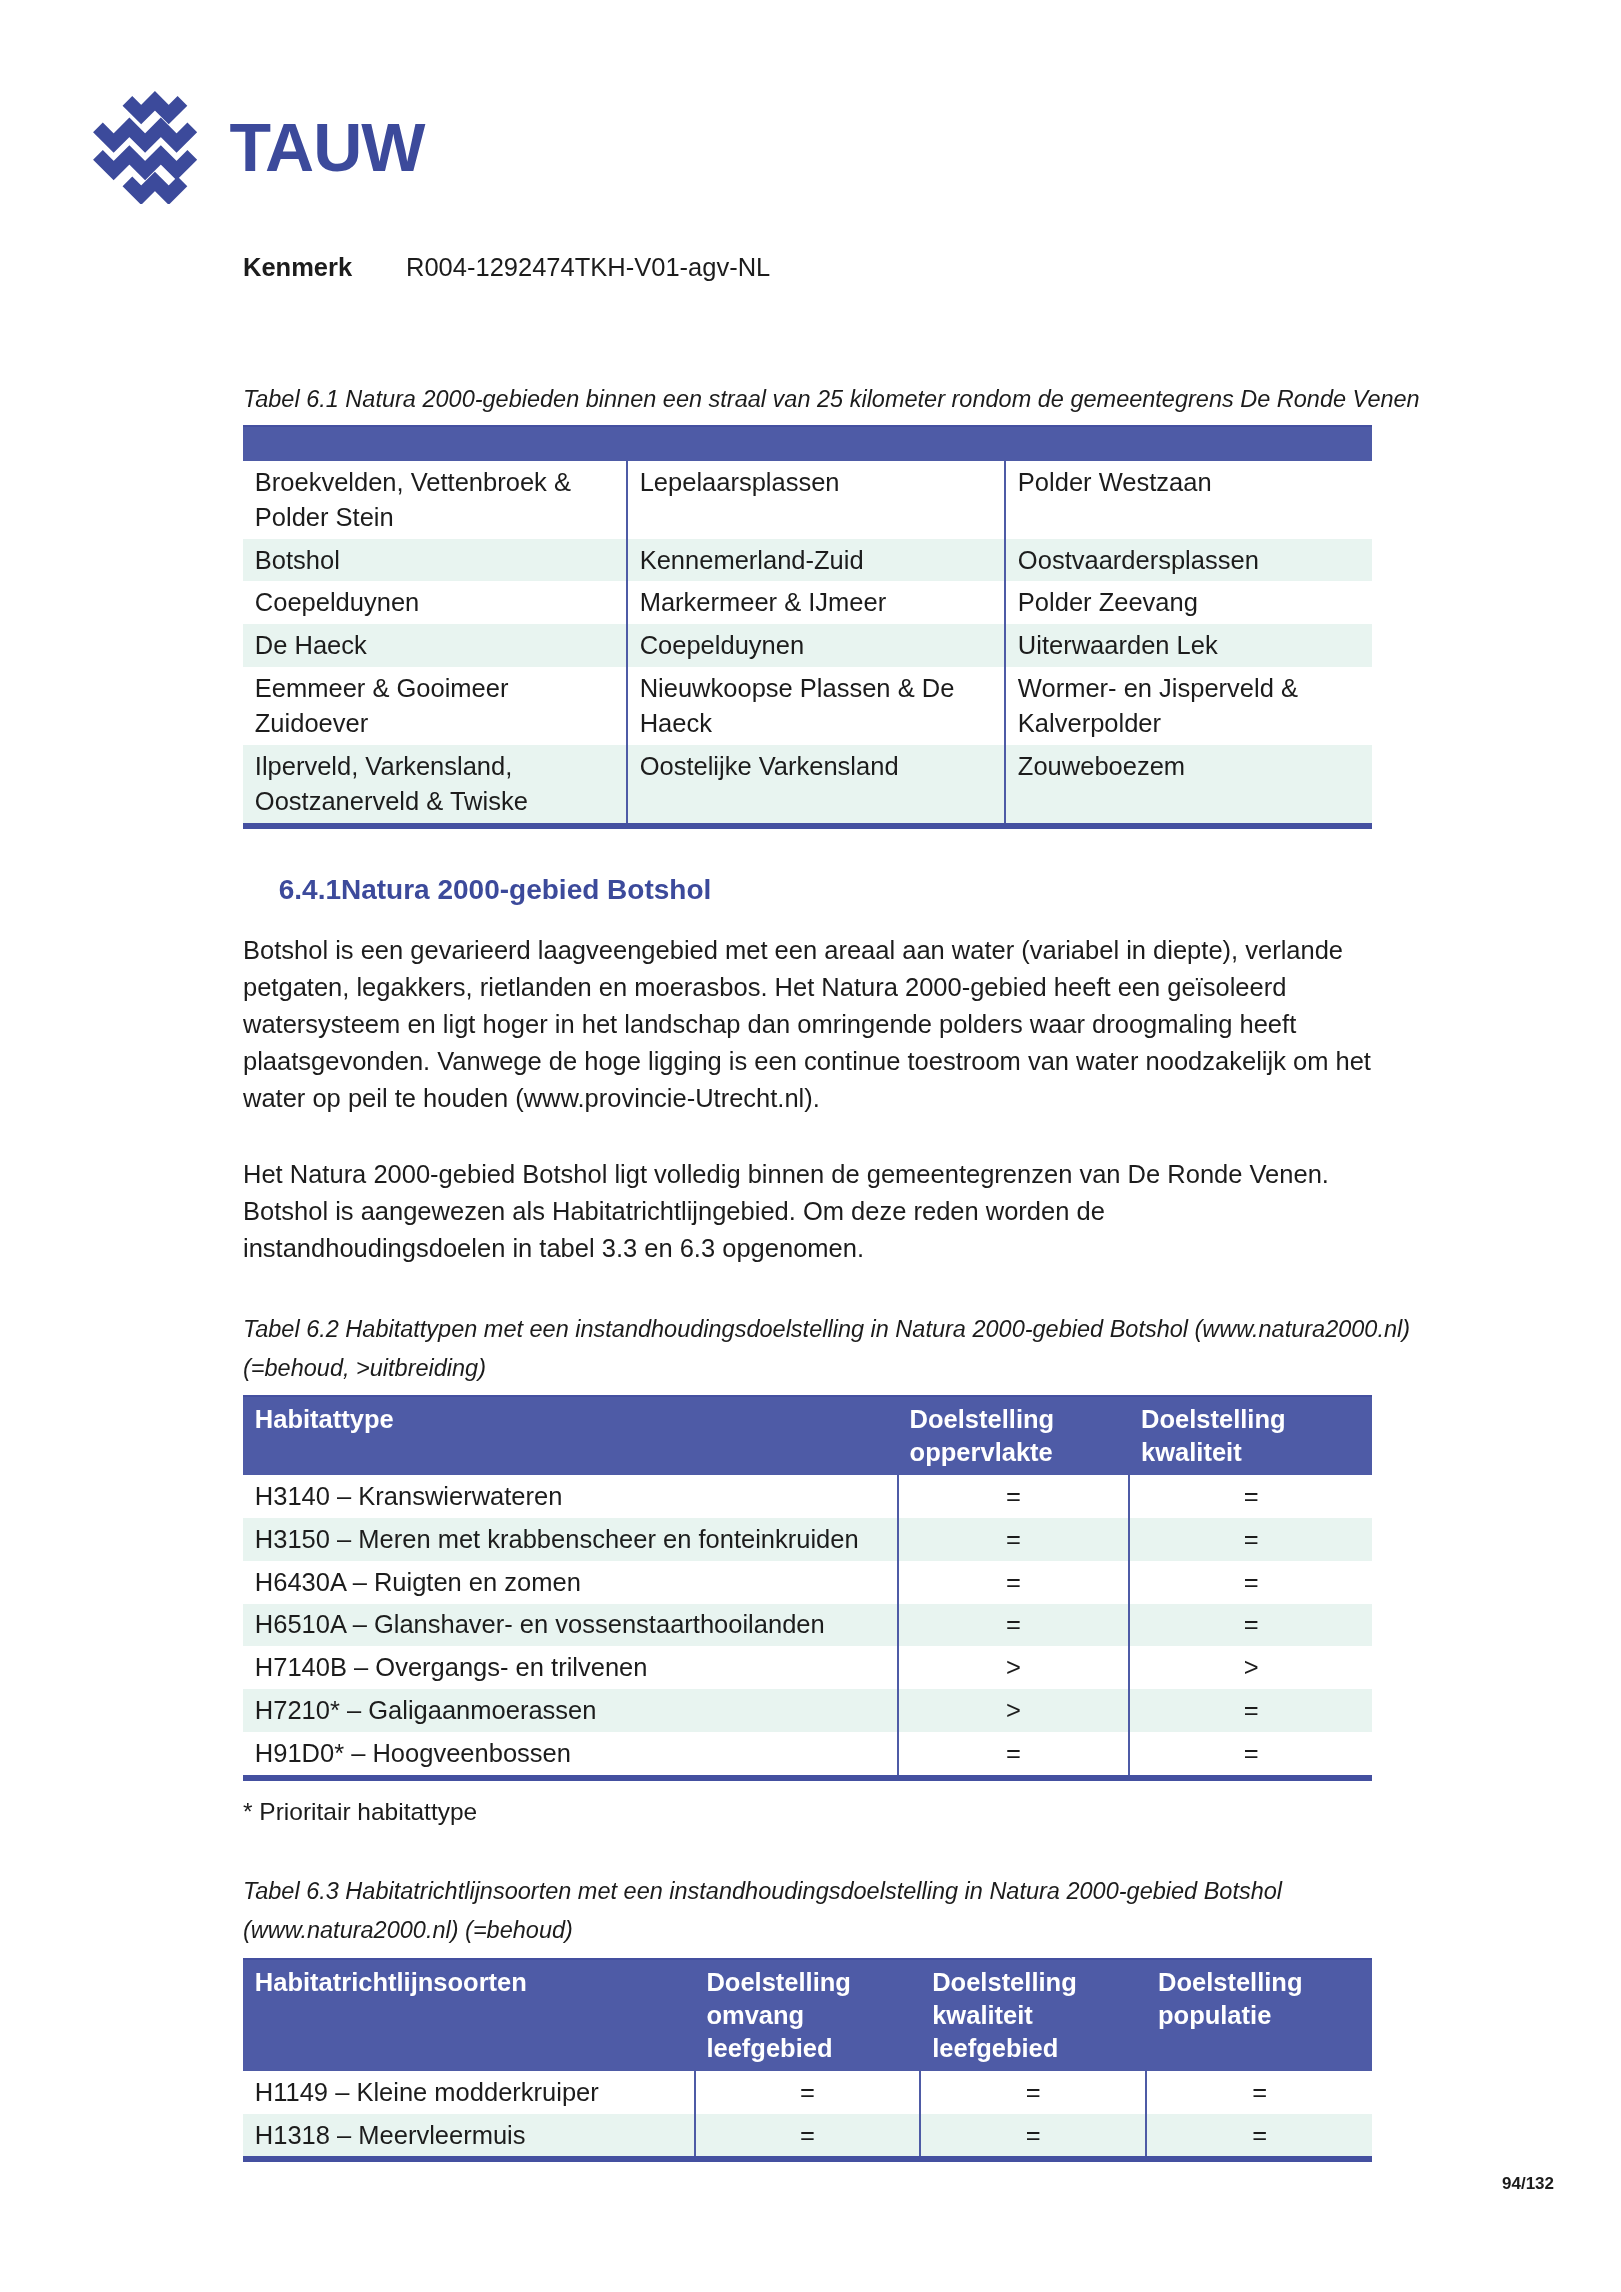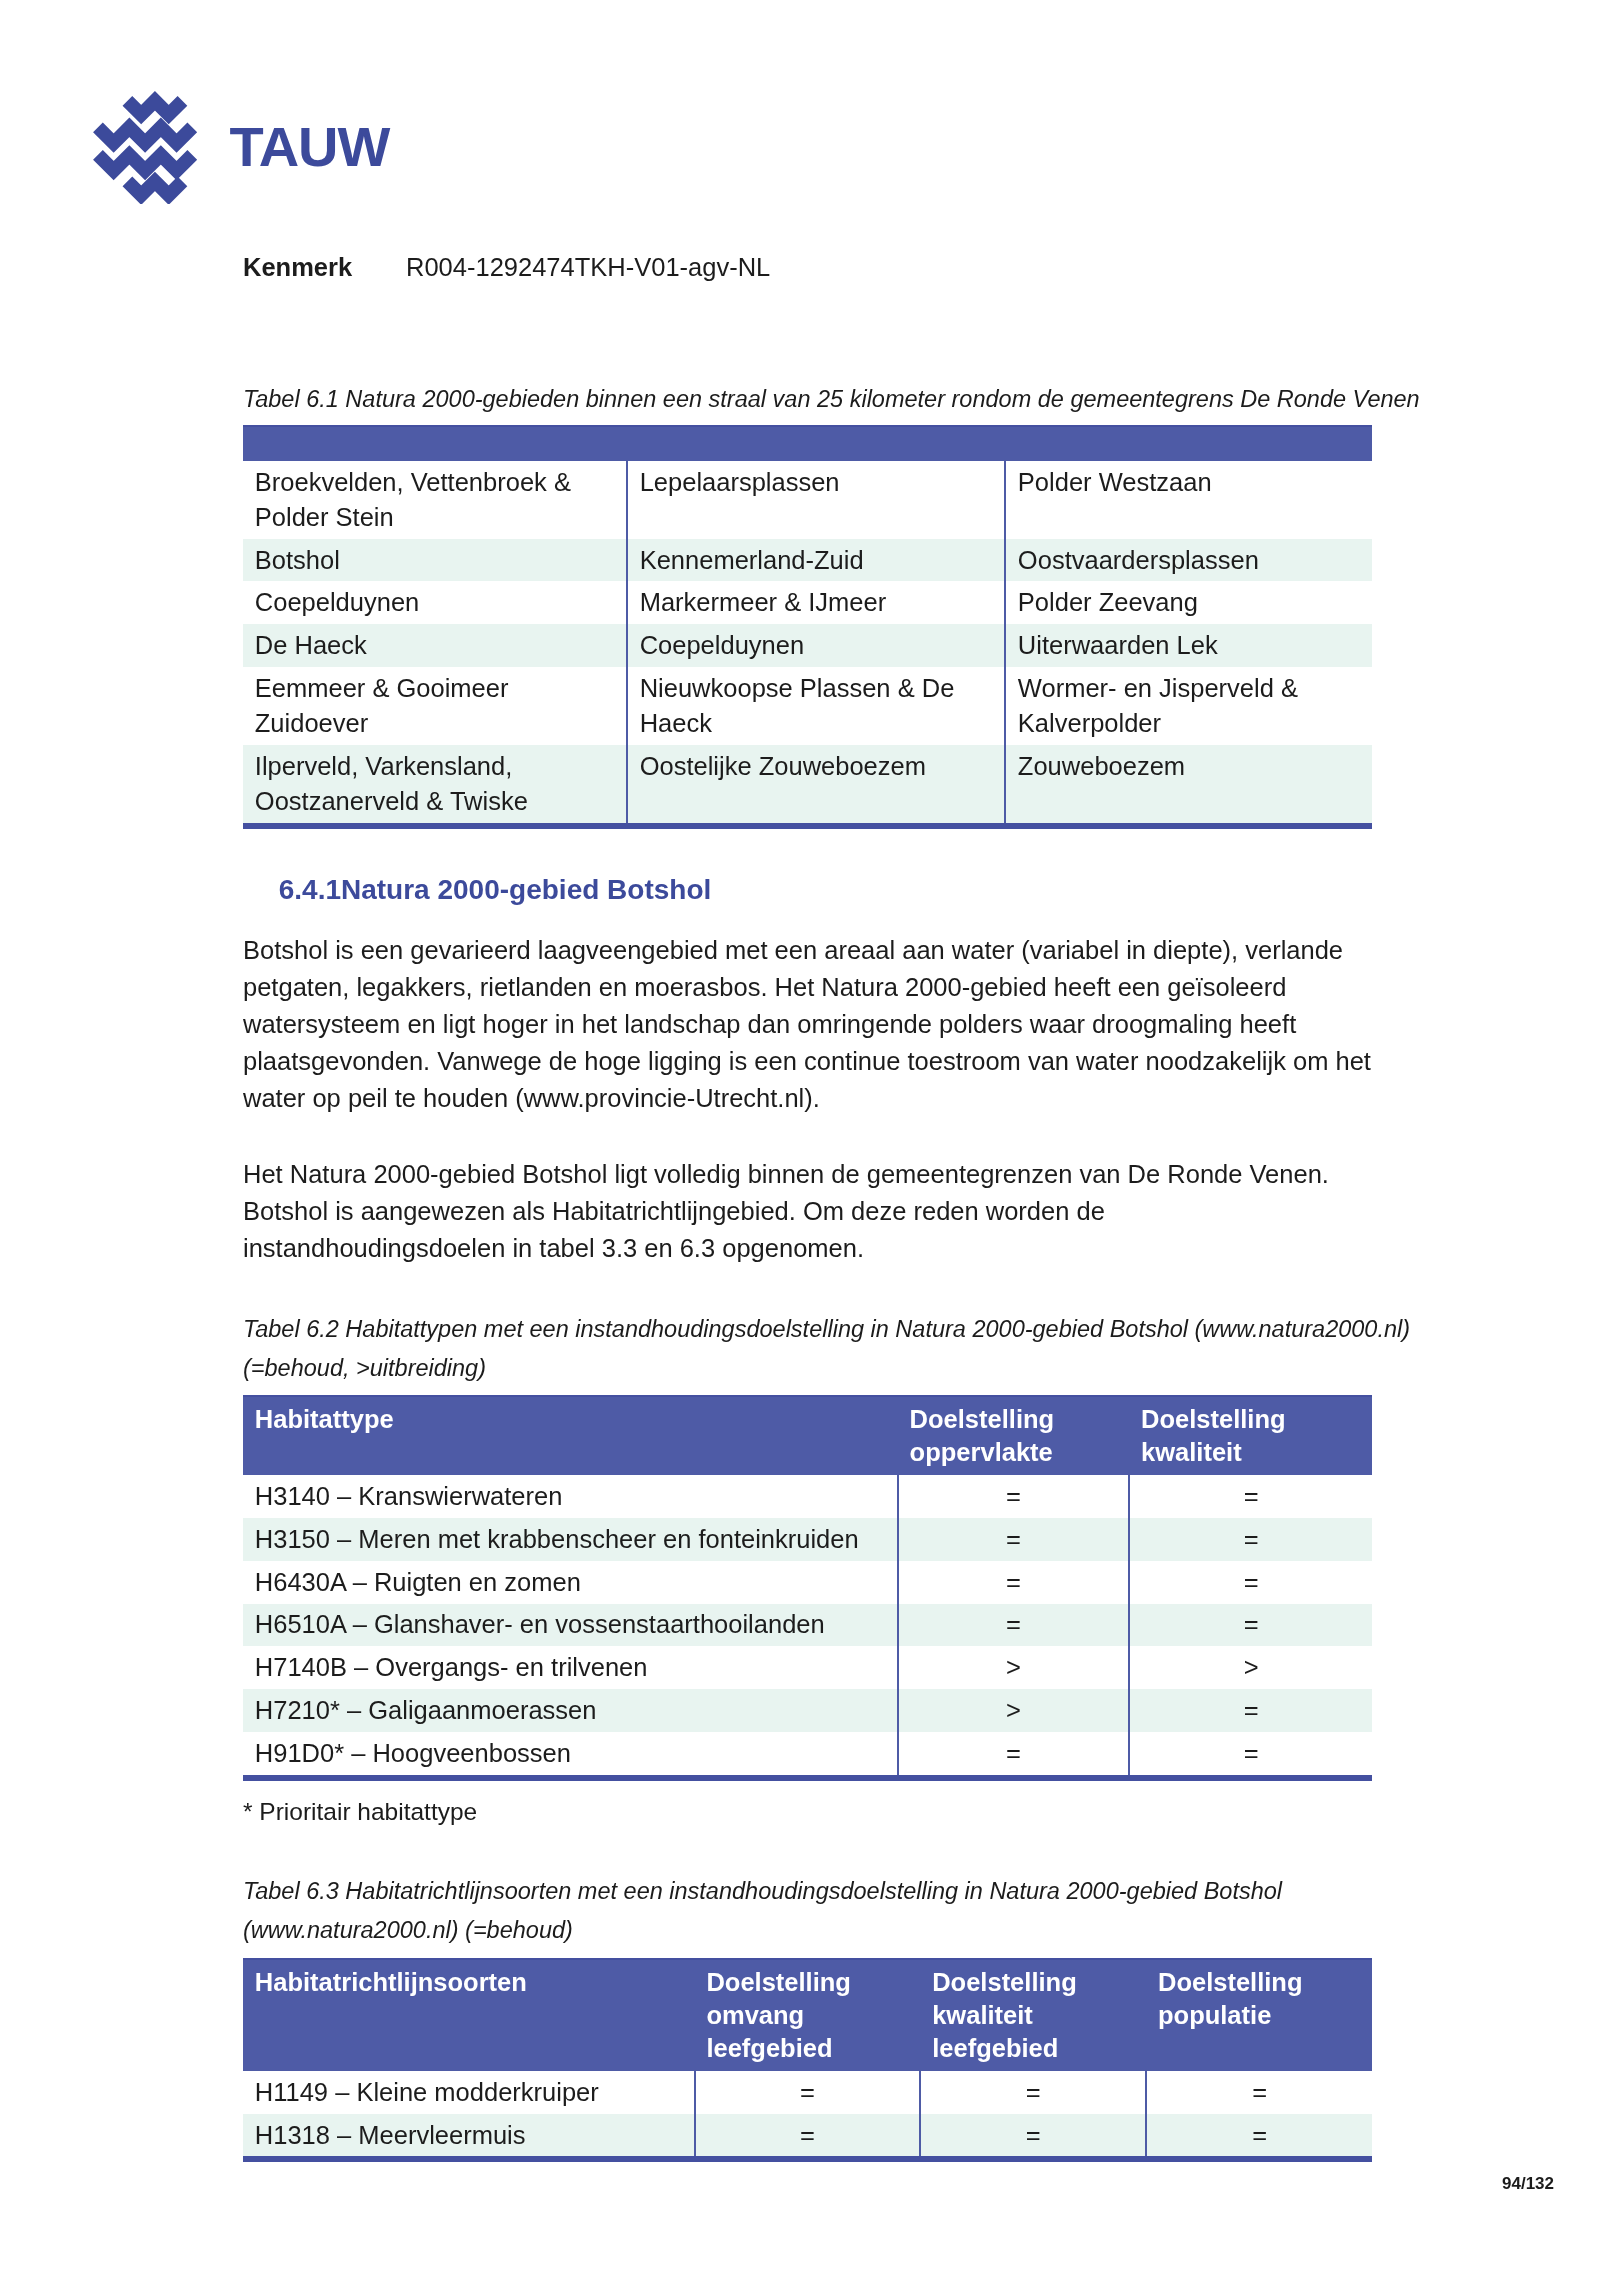--- a/index.html
+++ b/index.html
@@ -4,21 +4,21 @@
 <style>
   * { margin:0; padding:0; box-sizing:border-box; }
   html,body { background:#ffffff; }
   .page {
     position:relative; width:1621px; height:2293px; background:#ffffff;
     font-family:"Liberation Sans", sans-serif; color:#1c1c1c; overflow:hidden;
   }
   
   .logo { display:flex; align-items:center; gap:17.6px; padding:90px 0 0 90px; }
   .logo svg { width:122px; height:114px; }
-  .wordmark { font-size:56px; font-weight:bold; color:var(--brand-blue,#3c4a9b); letter-spacing:-1px; line-height:1; }
+  .wordmark { font-size:68px; font-weight:bold; color:var(--brand-blue,#3c4a9b); letter-spacing:-1px; line-height:1; }
   
   .content { margin-left:243px; width:1129px; }
   .kenmerk { margin-top:49px; font-size:25.5px; line-height:29px; }
   .k-label { font-weight:bold; display:inline-block; width:163px; }
   .caption { font-style:italic; font-size:23.5px; line-height:39px; white-space:pre-line; width:1225px; }
   .cap1 { margin-top:98px; margin-bottom:5.9px; }
   .cap2 { margin-top:43px; margin-bottom:7.8px; }
   .cap3 { margin-top:45px; margin-bottom:7.8px; }
   table {
     border-collapse:collapse; width:1129px; table-layout:fixed;
@@ -98,21 +98,21 @@
             <td>Coepelduynen</td>
             <td>Uiterwaarden Lek</td>
           </tr>
           <tr>
             <td>Eemmeer &amp; Gooimeer Zuidoever</td>
             <td>Nieuwkoopse Plassen &amp; De Haeck</td>
             <td>Wormer- en Jisperveld &amp; Kalverpolder</td>
           </tr>
           <tr>
             <td>Ilperveld, Varkensland, Oostzanerveld &amp; Twiske</td>
-            <td>Oostelijke Zouweboezem</td>
+            <td>Oostelijke Varkensland</td>
             <td>Zouweboezem</td>
           </tr>
         </tbody>
     </table>
 
     <h2><span class="sec-num">6.4.1</span><span>Natura 2000-gebied Botshol</span></h2>
 
     <p class="body-text p1">Botshol is een gevarieerd laagveengebied met een areaal aan water (variabel in diepte), verlande petgaten, legakkers, rietlanden en moerasbos. Het Natura 2000-gebied heeft een geïsoleerd watersysteem en ligt hoger in het landschap dan omringende polders waar droogmaling heeft plaatsgevonden. Vanwege de hoge ligging is een continue toestroom van water noodzakelijk om het water op peil te houden (www.provincie-Utrecht.nl).</p>
     <p class="body-text p2">Het Natura 2000-gebied Botshol ligt volledig binnen de gemeentegrenzen van De Ronde Venen. Botshol is aangewezen als Habitatrichtlijngebied. Om deze reden worden de instandhoudingsdoelen in tabel 3.3 en 6.3 opgenomen.</p>
 

